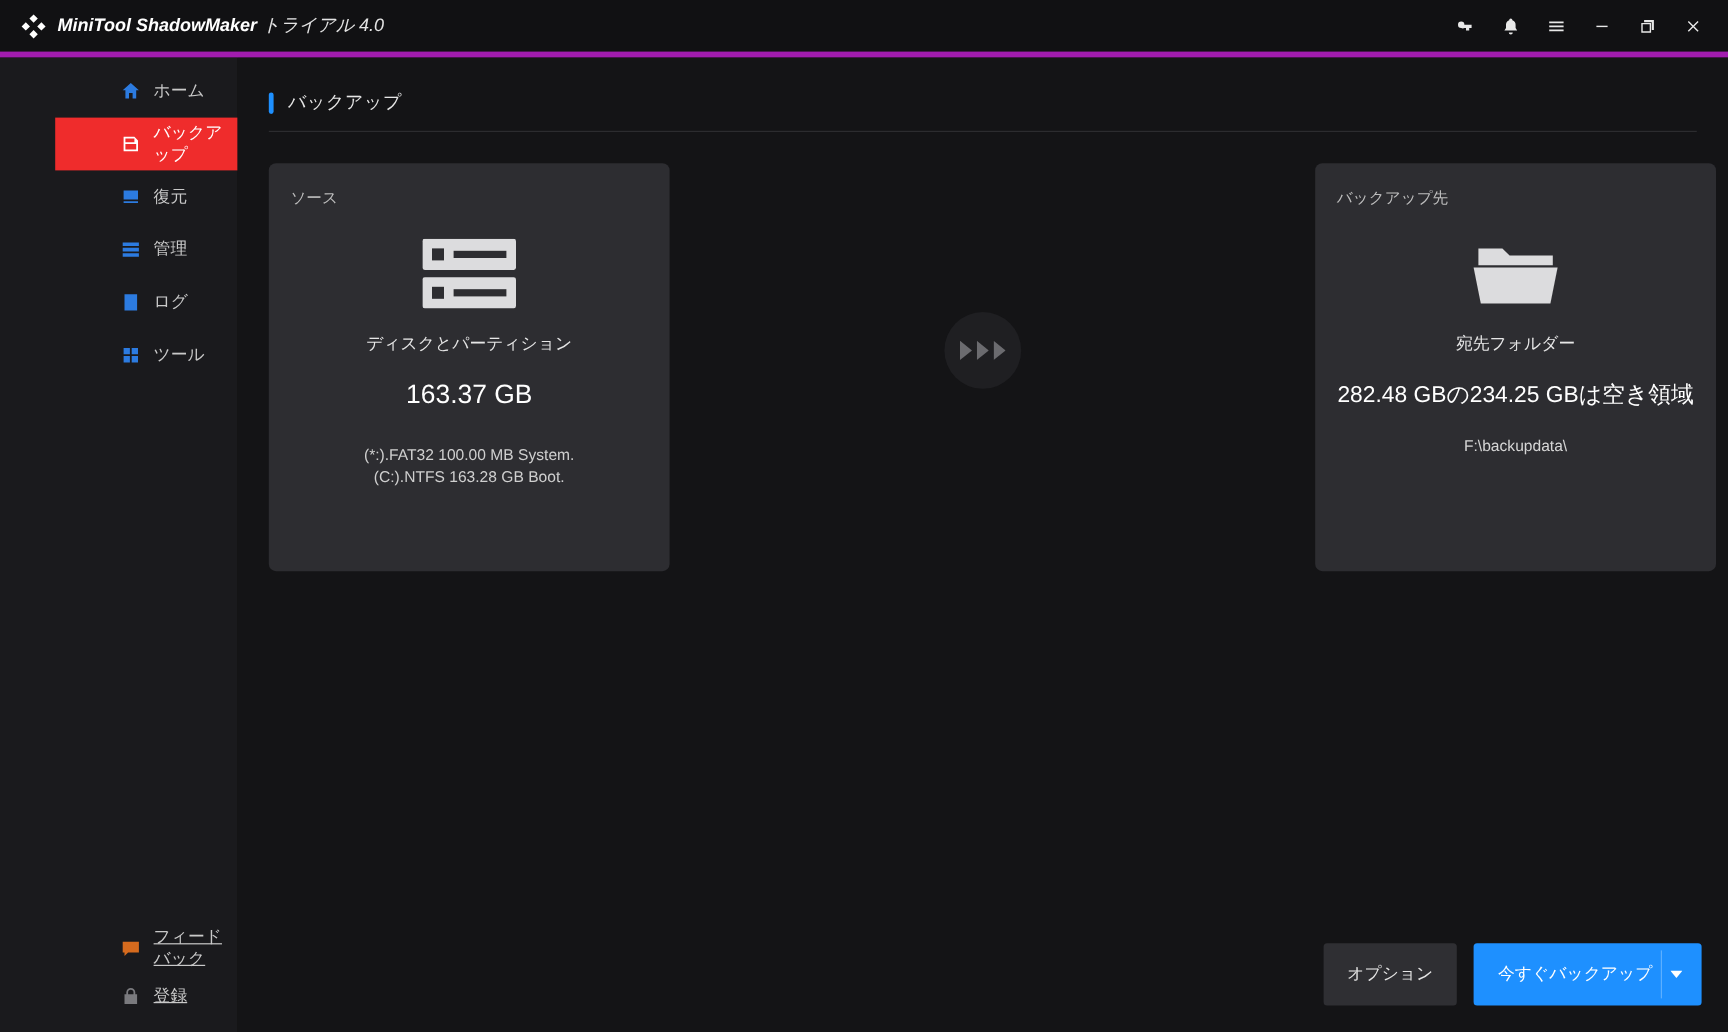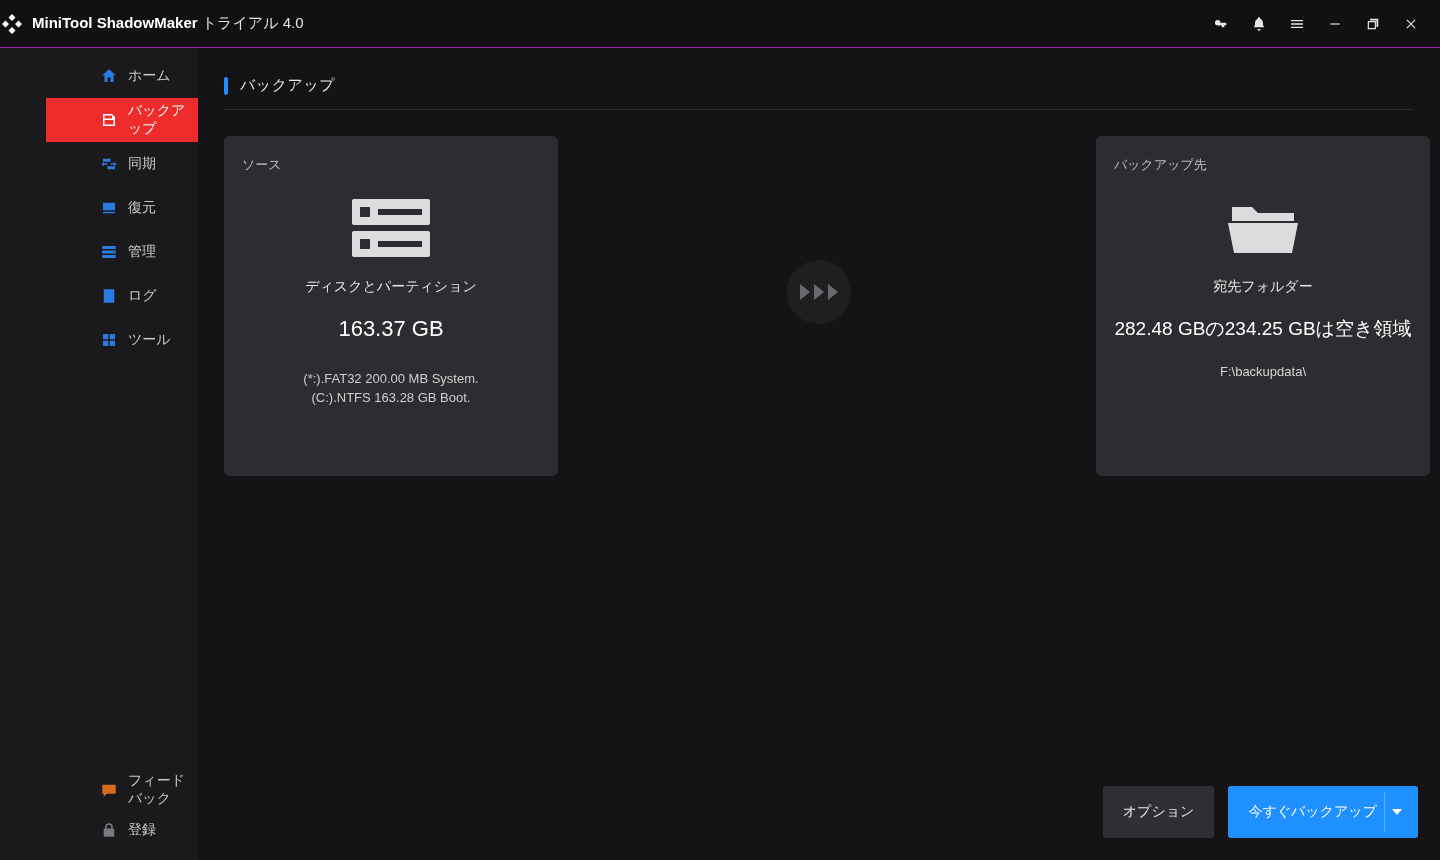--- a/index.html
+++ b/index.html
@@ -8,23 +8,24 @@
     background: #0f0f10;
     font-family: "Segoe UI", "Meiryo", "Hiragino Sans", sans-serif;
     color: #d9d9d9;
     overflow: hidden;
     position: relative;
   }
   
   .titlebar {
     height: 48px;
     display: flex; align-items: center;
-    padding: 0 10px 0 0;
+    padding: 0 10px 0 16px;
     background: #111113;
-    border-bottom: 1px solid #a21caf;
+    border-bottom: 5px solid #a21caf;
+    font-style: italic;
   }
   .titlebar .logo {
     display: flex; align-items: center;
     gap: 8px;
     color: #ececec;
   }
   .titlebar .logo .appname {
     font-weight: 700; font-size: 15px; color: #ffffff;
   }
   .titlebar .logo .suffix {
@@ -82,21 +83,21 @@
   .sidebar .bottom-item {
     display: flex; align-items: center;
     height: 40px;
     padding-left: 54px;
     position: relative;
     color: #c9c9c9;
     font-size: 14px;
     cursor: pointer;
   }
   .bottom-item .side-icon { position: absolute; left: 54px; width: 18px; height: 18px; }
-  .bottom-item .label { margin-left: 28px; }
+  .bottom-item .label { margin-left: 28px; text-decoration: underline; }
 
   
   .main {
     flex: 1;
     position: relative;
     background: #141416;
   }
   .page-header {
     display: flex; align-items: center;
     padding: 28px 26px 10px 26px;
@@ -280,28 +281,20 @@
 
     <div class="nav-item active">
       <span class="side-icon ic">
         <svg width="18" height="18" viewBox="0 0 24 24">
             <path d="M4 4h12l4 4v12H4V4zm2 2v4h10V6H6zm0 6v6h12v-6H6z"></path>
           </svg>
       </span>
       <span class="label">バックアップ</span>
     </div>
 
-    <div class="nav-item">
-      <span class="side-icon ic">
-        <svg width="18" height="18" viewBox="0 0 24 24">
-            <path d="M4 5h10v4H4V5zm6 10h10v4H10v-4zM2 12l3-3v2h5v2H5v2l-3-3zm20 0l-3 3v-2h-5v-2h5V9l3 3z"></path>
-          </svg>
-      </span>
-      <span class="label">同期</span>
-    </div>
 
     <div class="nav-item">
       <span class="side-icon ic">
         <svg width="18" height="18" viewBox="0 0 24 24">
             <path d="M4 5h16v10H4V5zm0 12h16v2H4v-2zm5-9l4 3-4 3V8z"></path>
           </svg>
       </span>
       <span class="label">復元</span>
     </div>
 
@@ -370,21 +363,21 @@
             <rect x="8" y="8" width="10" height="10" fill="#2d2d31"></rect>
             <rect x="26" y="10" width="44" height="6" fill="#2d2d31"></rect>
             <rect x="0" y="32" width="78" height="26" rx="2" fill="#dcdcde"></rect>
             <rect x="8" y="40" width="10" height="10" fill="#2d2d31"></rect>
             <rect x="26" y="42" width="44" height="6" fill="#2d2d31"></rect>
           </svg>
         </div>
         <div class="card-subtitle">ディスクとパーティション</div>
         <div class="big-size">163.37 GB</div>
         <div class="detail-lines">
-          <div>(*:).FAT32 200.00 MB System.</div>
+          <div>(*:).FAT32 100.00 MB System.</div>
           <div>(C:).NTFS 163.28 GB Boot.</div>
         </div>
       </div>
 
       <div class="arrow-between">
         <svg class="chev" viewBox="0 0 10 16">
             <path d="M0 0l10 8-10 8V0z"></path>
           </svg>
         <svg class="chev" viewBox="0 0 10 16">
             <path d="M0 0l10 8-10 8V0z"></path>

